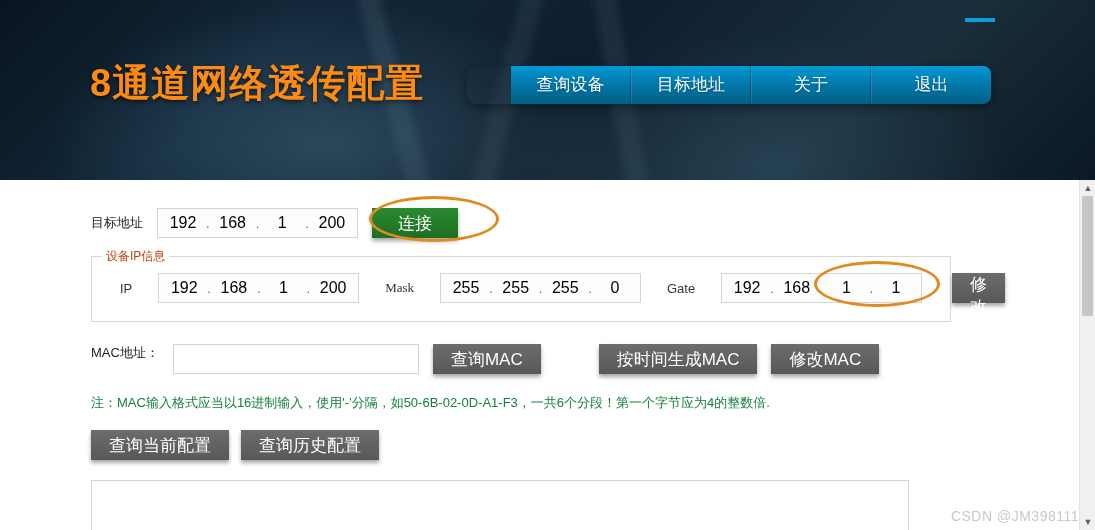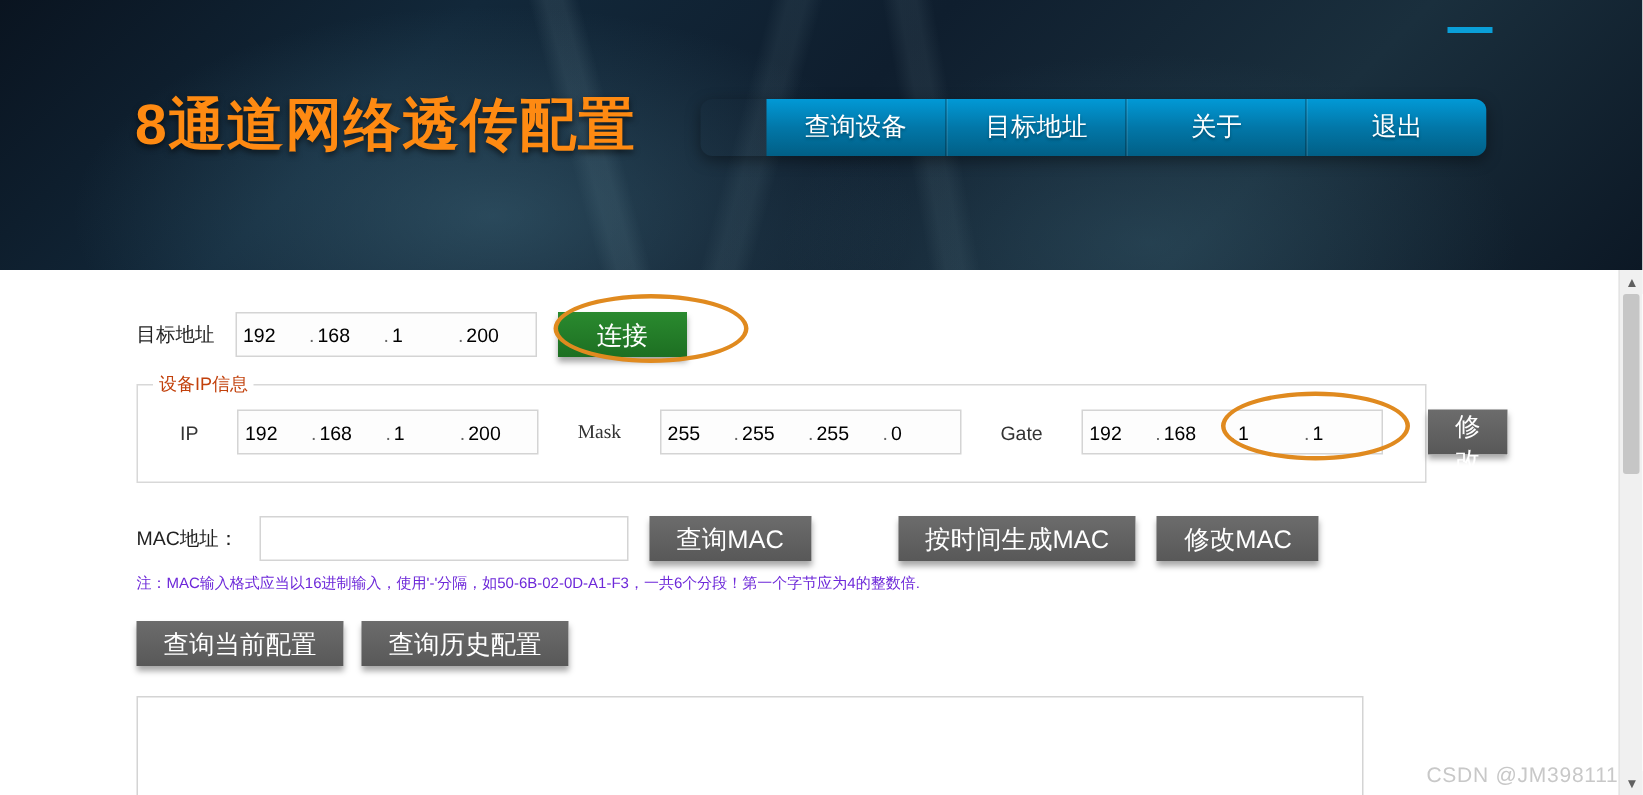--- a/index.html
+++ b/index.html
@@ -62,21 +62,21 @@
   }
   .scrollbar-v .arrow { width:16px; height:16px; background:#f0f0f0; color:#606060; font-size:9px; text-align:center; line-height:16px; cursor:pointer;}
   .scrollbar-v .track { position:absolute; top:16px; bottom:16px; left:0; right:0; }
   .scrollbar-v .thumb { position:absolute; left:2px; right:2px; top:0; height:120px; background:#c6c6c6; border-radius:2px; cursor:pointer;}
   .scrollbar-v .arrow.dn{ position:absolute; bottom:0; left:0;}
 
   .row { display: flex; align-items: center; margin-top: 0; }
   .row1 { margin-top: 28px; }
   .label { font-size: 13px; color: #222; }
   .ip-input {
-    width: 42px; border: none; font-size: 13px;
+    width: 42px; border: none; text-align: center; font-size: 16px;
     background: transparent; outline: none; height: 26px;
   }
   .ip-box {
     display: inline-flex; align-items: center;
     border: 1px solid #d4d4d4; background:#fdfdfd; height: 30px; padding: 0 4px;
   }
   .ip-dot { padding: 0 2px; color:#666; }
   .btn {
     height: 30px; padding: 0 18px;
     background: linear-gradient(to bottom,#6c6c6c,#585858);
@@ -93,25 +93,25 @@
   .fieldset {
     border: 1px solid #d8d8d8; margin-top: 18px; padding: 16px 20px 18px 28px;
     width: 860px; position: relative;
   }
   .fieldset-legend {
     position: absolute; top: -9px; left: 10px;
     font-size: 12px; color:#c2410c; background:#fff; padding: 0 4px;
   }
   .ipinfo-row { display:flex; align-items:center; gap: 26px; }
   .ipinfo-label { font-size:13px; color:#333; width:34px; text-align:right; }
-  .mac-row { margin-top: 22px; display:flex; align-items:center; gap: 14px; }
+  .mac-row { margin-top: 22px; display:flex; align-items:flex-start; gap: 14px; }
   .mac-input {
     width: 246px; height:30px; border:1px solid #d4d4d4; padding:0 6px; font-size:13px;
   }
-  .note { margin-top: 8px; font-size: 10px; color:#6d28d9; }
+  .note { margin-top: 20px; font-size: 13px; color:#15803d; }
   .cfg-btns { margin-top: 18px; display:flex; gap:12px; }
   .big-textarea {
     margin-top: 20px; width: 818px; height: 80px;
     border:1px solid #d4d4d4; background:#fff;
   }
   .watermark { position:absolute; right:16px; bottom:6px; font-size:14px; color:#c8c8c8; letter-spacing:0.5px;}
 </style>
 </head>
 <body>
 

